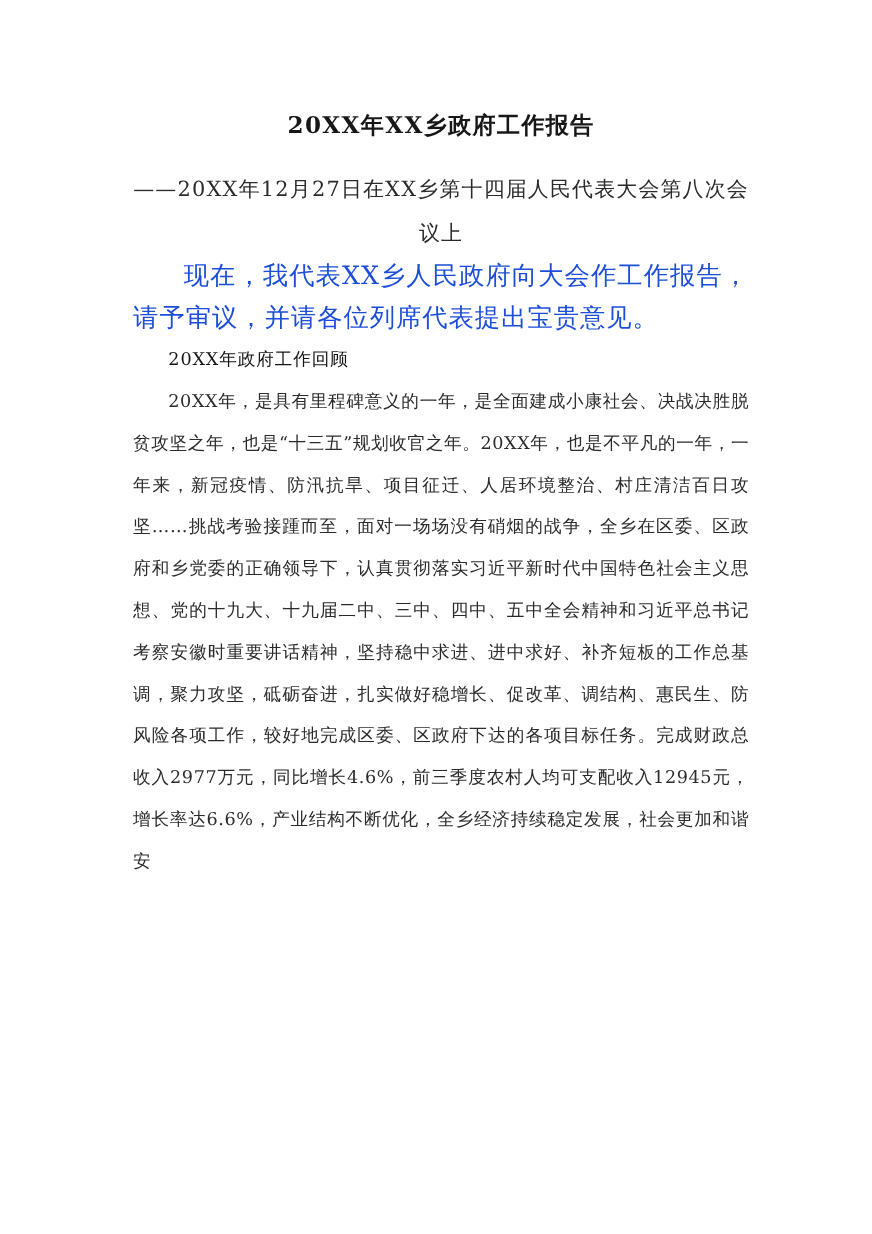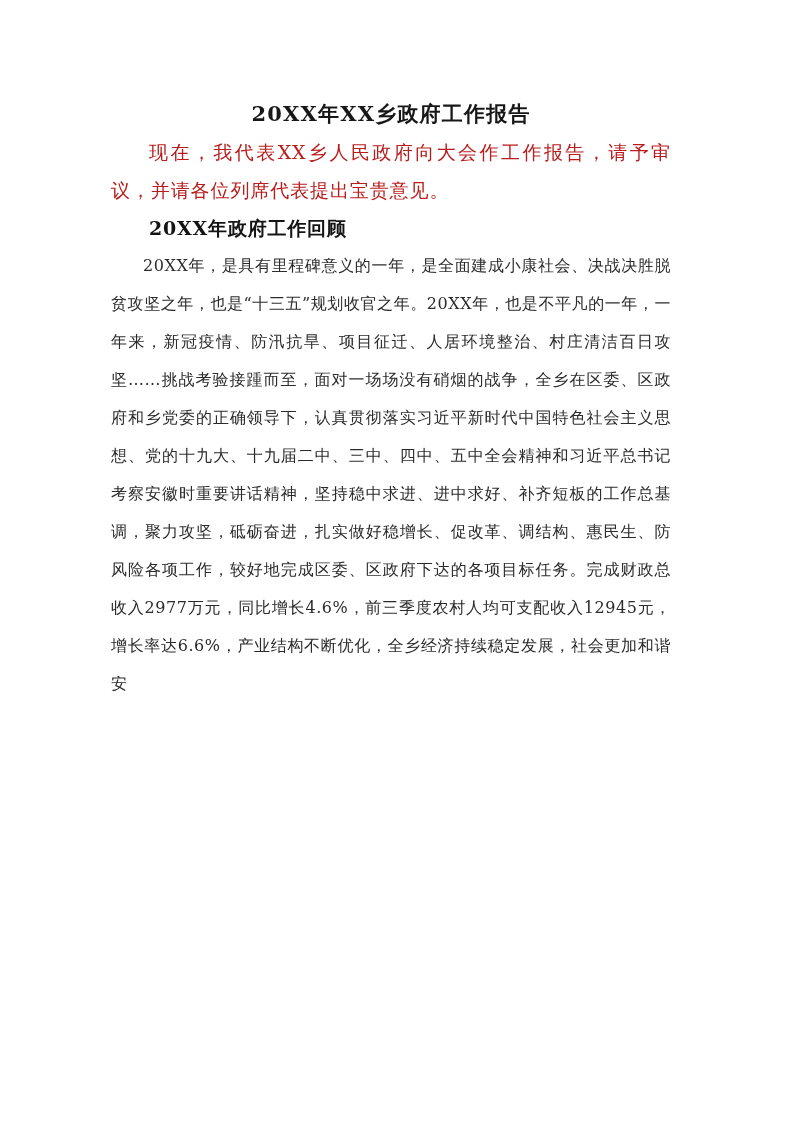--- a/index.html
+++ b/index.html
@@ -12,21 +12,21 @@
     width: 793px;
     height: 1122px;
     background: #ffffff;
     overflow: hidden;
     font-family: "DejaVu Serif", "Liberation Serif", serif;
     color: #262626;
     box-sizing: border-box;
   }
   .content {
     position: absolute;
-    left: 111px;
+    left: 121px;
     top: 0;
     width: 560px;
   }
 
   
   .doc-title {
     margin: 0;
     padding: 0;
     text-align: center;
     font-size: 21px;
@@ -51,32 +51,32 @@
   .salutation {
     font-size: 19px;
     line-height: 38px;
     letter-spacing: 0.9px;
     padding-top: 42px;
     text-align: justify;
     text-justify: inter-ideograph;
     color: #2b2b2b;
   }
   .para {
-    font-size: 19px;
+    font-size: 23px;
     line-height: 38px;
     letter-spacing: 0.9px;
     text-indent: 2em;
     text-align: justify;
     text-justify: inter-ideograph;
-    color: #b91c1c;
+    color: #1d4ed8;
     margin: 0;
   }
   .section-heading {
-    font-size: 19px;
-    font-weight: bold;
+    font-size: 16px;
+    font-weight: normal;
     line-height: 38px;
     letter-spacing: 0.8px;
     text-indent: 2em;
     margin: 0;
     color: #141414;
   }
   .para-tight {
     font-size: 16px;
     line-height: 38px;
     letter-spacing: 0.55px;
@@ -88,20 +88,21 @@
   }
 </style>
 </head>
 <body>
 
 <div class="page">
   <div class="content">
 
     <div class="doc-title">20XX年XX乡政府工作报告</div>
 
+    <div class="doc-subtitle">——20XX年12月27日在XX乡第十四届人民代表大会第八次会议上</div>
 
 
     <p class="para">现在，我代表XX乡人民政府向大会作工作报告，请予审议，并请各位列席代表提出宝贵意见。</p>
 
     <p class="section-heading">20XX年政府工作回顾</p>
 
     <p class="para-tight">20XX年，是具有里程碑意义的一年，是全面建成小康社会、决战决胜脱贫攻坚之年，也是“十三五”规划收官之年。20XX年，也是不平凡的一年，一年来，新冠疫情、防汛抗旱、项目征迁、人居环境整治、村庄清洁百日攻坚……挑战考验接踵而至，面对一场场没有硝烟的战争，全乡在区委、区政府和乡党委的正确领导下，认真贯彻落实习近平新时代中国特色社会主义思想、党的十九大、十九届二中、三中、四中、五中全会精神和习近平总书记考察安徽时重要讲话精神，坚持稳中求进、进中求好、补齐短板的工作总基调，聚力攻坚，砥砺奋进，扎实做好稳增长、促改革、调结构、惠民生、防风险各项工作，较好地完成区委、区政府下达的各项目标任务。完成财政总收入2977万元，同比增长4.6%，前三季度农村人均可支配收入12945元，增长率达6.6%，产业结构不断优化，全乡经济持续稳定发展，社会更加和谐安</p>
 
   </div>
 </div>

